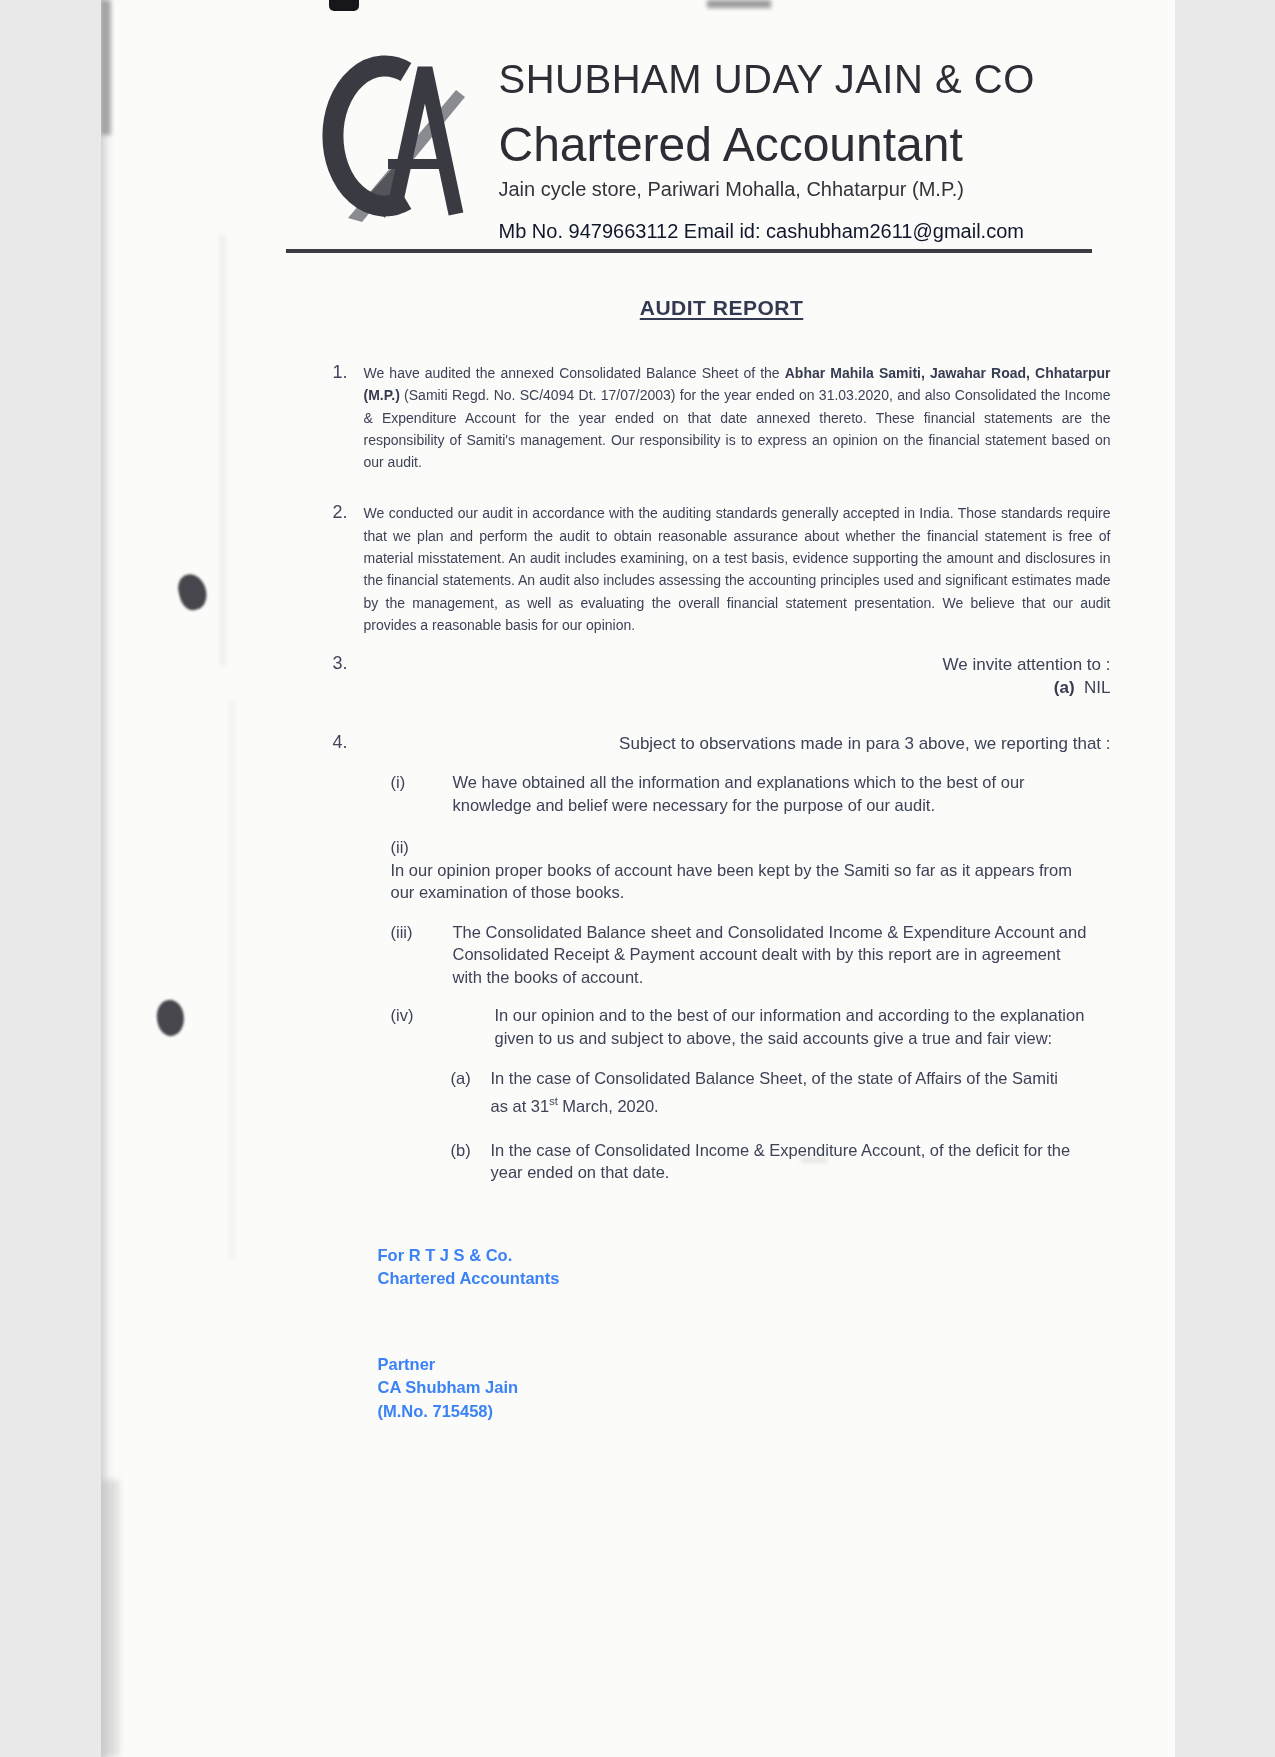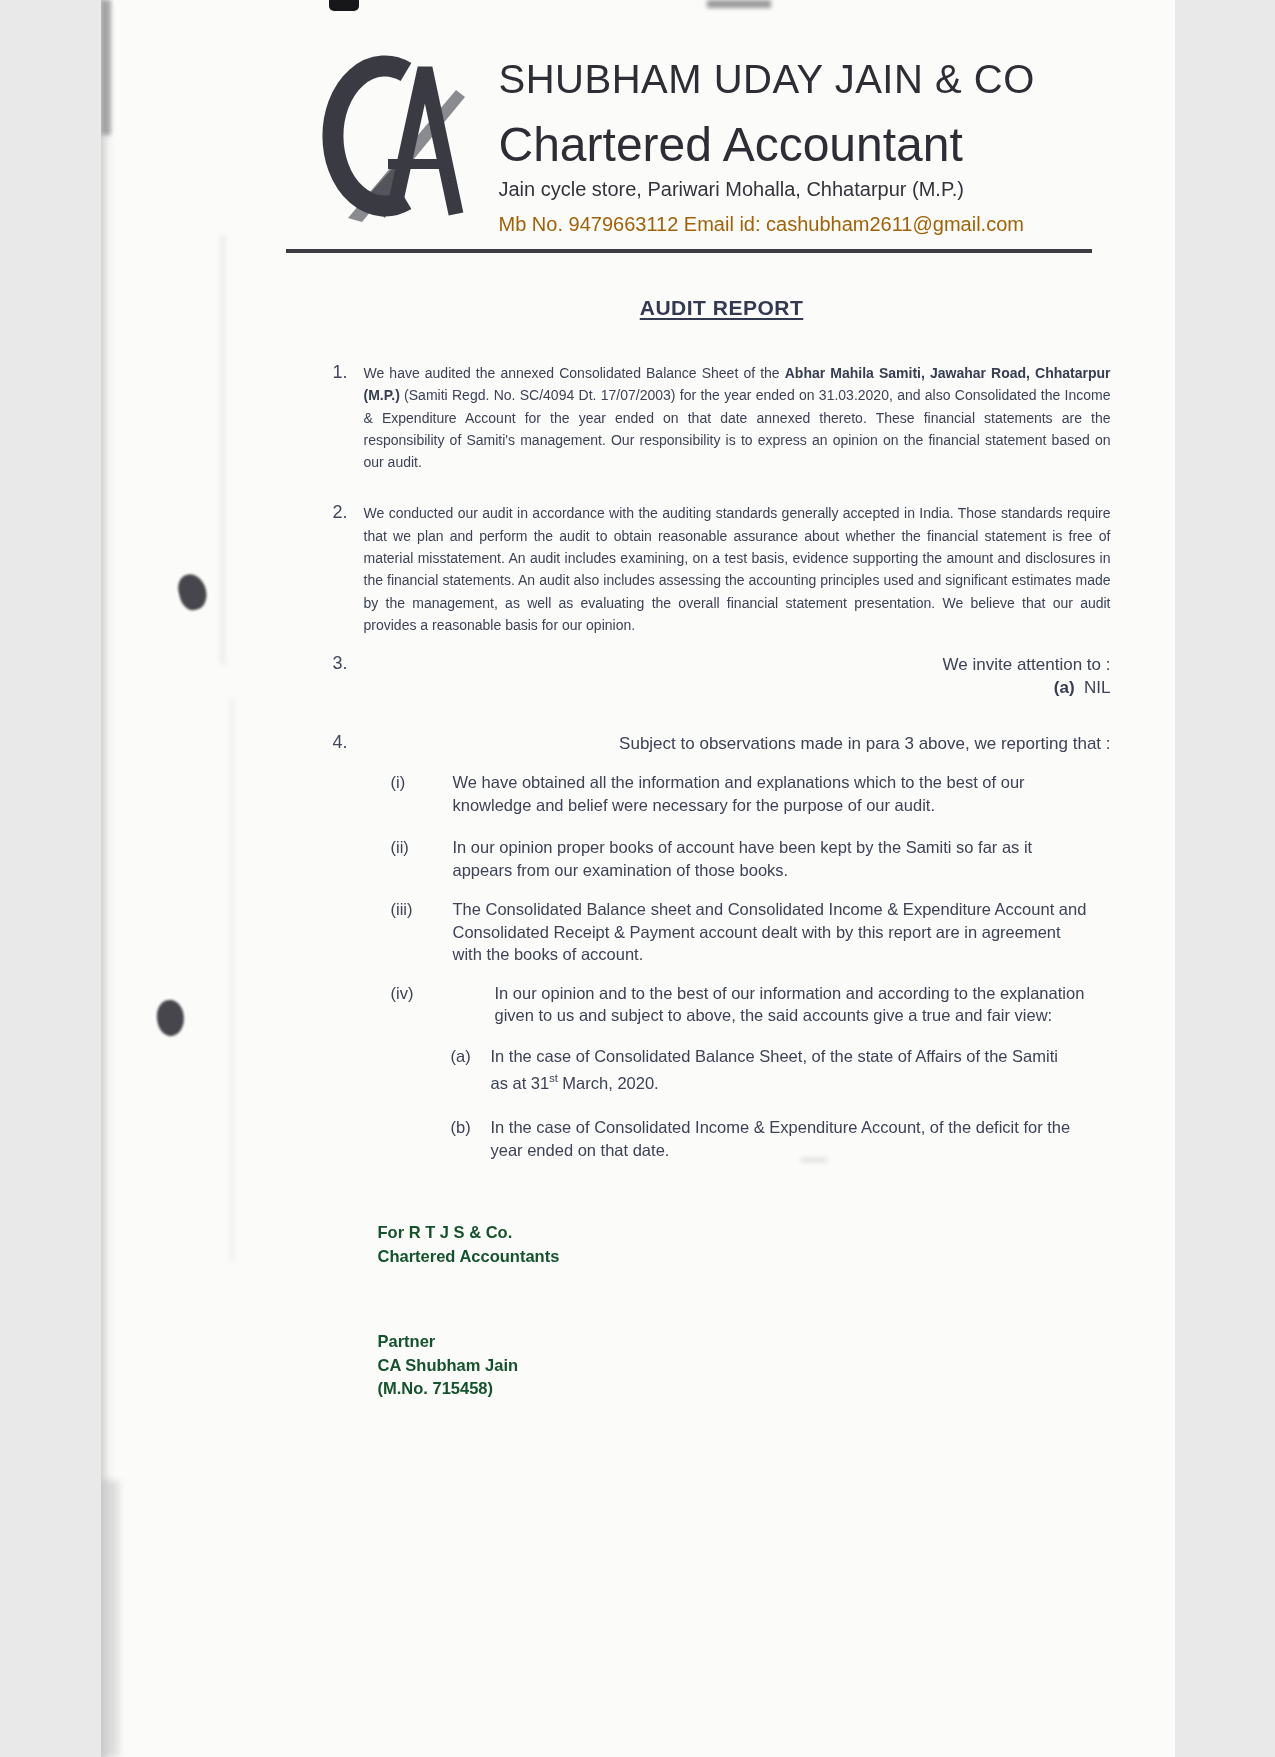--- a/index.html
+++ b/index.html
@@ -37,21 +37,21 @@
   .dash-r3     { position:absolute; left:1122px; top:1068px; width:9px;  height:3px; background:#b3b3b7; filter:blur(.5px); }
   .smudge-mid  { position:absolute; left:700px; top:1157px; width:26px; height:6px; background:rgba(140,140,145,.18); filter:blur(2px); }
 
   
   .letterhead { position:absolute; left:205px; top:50px; display:flex; }
   .logo { width:165px; height:172px; flex:none; }
   .letterhead-text { margin-left:28px; padding-top:8px; color:#2d2d35; }
   .firm-name { font-size:40px; line-height:42px; letter-spacing:.5px; white-space:nowrap; }
   .firm-type { font-size:48px; line-height:42px; margin-top:24px; }
   .lh-address { font-size:20px; line-height:24px; margin-top:11px; color:#33333b; }
-  .lh-contact { font-size:20px; line-height:24px; margin-top:11px;  color:#a16207; }
+  .lh-contact { font-size:20px; line-height:24px; margin-top:18px;  color:#0f172a; }
   .lh-rule { position:absolute; left:185px; top:249px; width:806px; height:4px; background:#3c3c42; }
 
   
   .doc-title { position:absolute; left:232px; top:296px; width:778px;
                text-align:center; font-size:21px; font-weight:bold; letter-spacing:.5px;
                color:#333950; text-decoration:underline; text-underline-offset:3px;
                text-decoration-thickness:2px; }
 
   
   .body { position:absolute; left:232px; top:362px; width:778px; }
@@ -64,32 +64,32 @@
   .p3 { margin-bottom:33px; }
   .p4 { margin-bottom:16px; }
   .p3-sub { margin-top:0; }
   .b { font-weight:bold; color:#363c52; }
 
   .items { margin-left:58px; }
   .item { display:flex; margin-bottom:18px; }
   .item-label { width:62px; flex:none; font-size:16.5px; line-height:22.5px; color:#3d4257; }
   .item-text  { flex:1; font-size:16.5px; line-height:22.5px; padding-right:18px; }
   .item-i   { margin-bottom:20px; }
-  .item-ii  { margin-bottom:17px; }
+  .item-ii  { margin-bottom:17px;flex-direction:column; }
   .item-iii { margin-bottom:16px; }
   .item-iv  { margin-bottom:18px;gap:42px; }
 
   .op-items { margin-left:118px; }
   .op-item { display:flex; margin-bottom:22px; }
   .op-label { width:40px; flex:none; font-size:16.5px; line-height:22.5px; }
   .op-text  { flex:1; font-size:16.5px; line-height:22.5px; padding-right:40px; }
   sup { font-size:11px; }
 
   
-  .signature { margin-left:45px; margin-top:60px; font-weight:bold; color:#14532d; }
+  .signature { margin-left:45px; margin-top:60px; font-weight:bold; color:#3b82f6; }
   .sig-line { font-size:16.5px; line-height:23.5px; }
   .sig-name-block { margin-top:62px; }
 </style>
 </head>
 <body>
 
 <div class="page">
 
   <div class="edge-left"></div>
   <div class="edge-left-top"></div>

